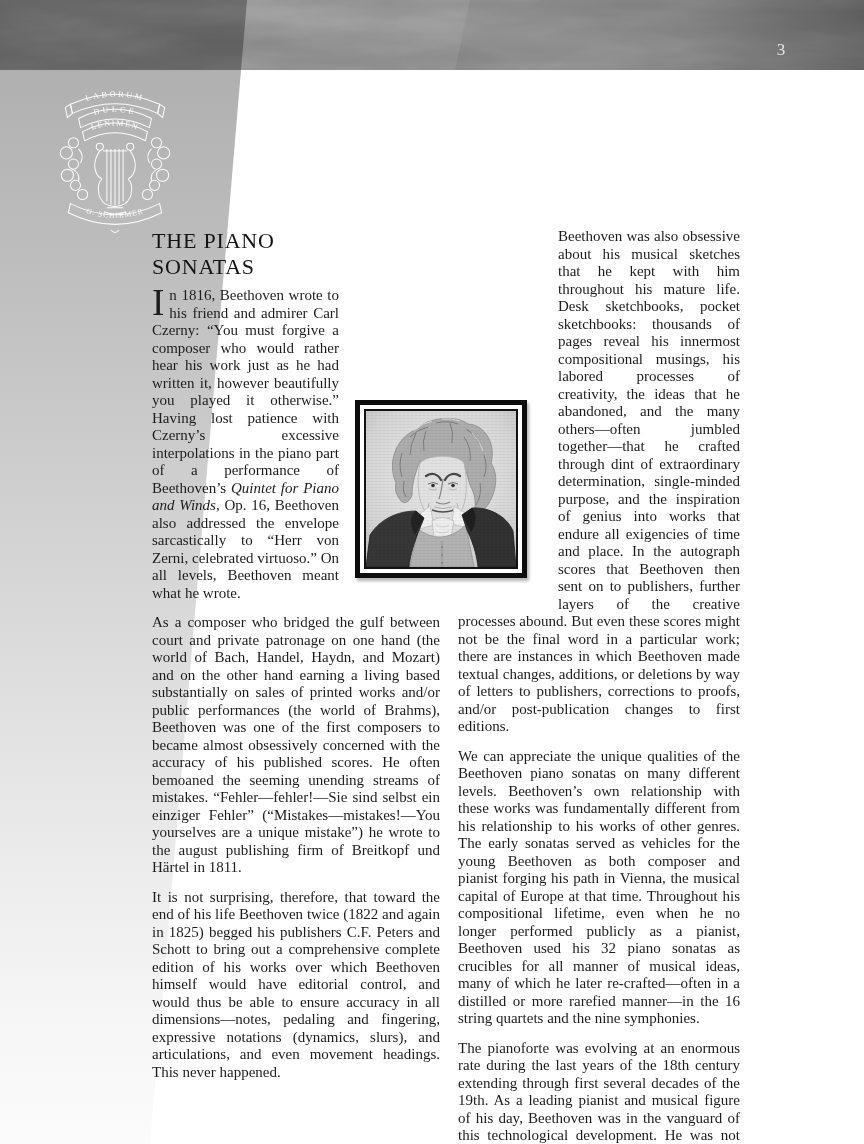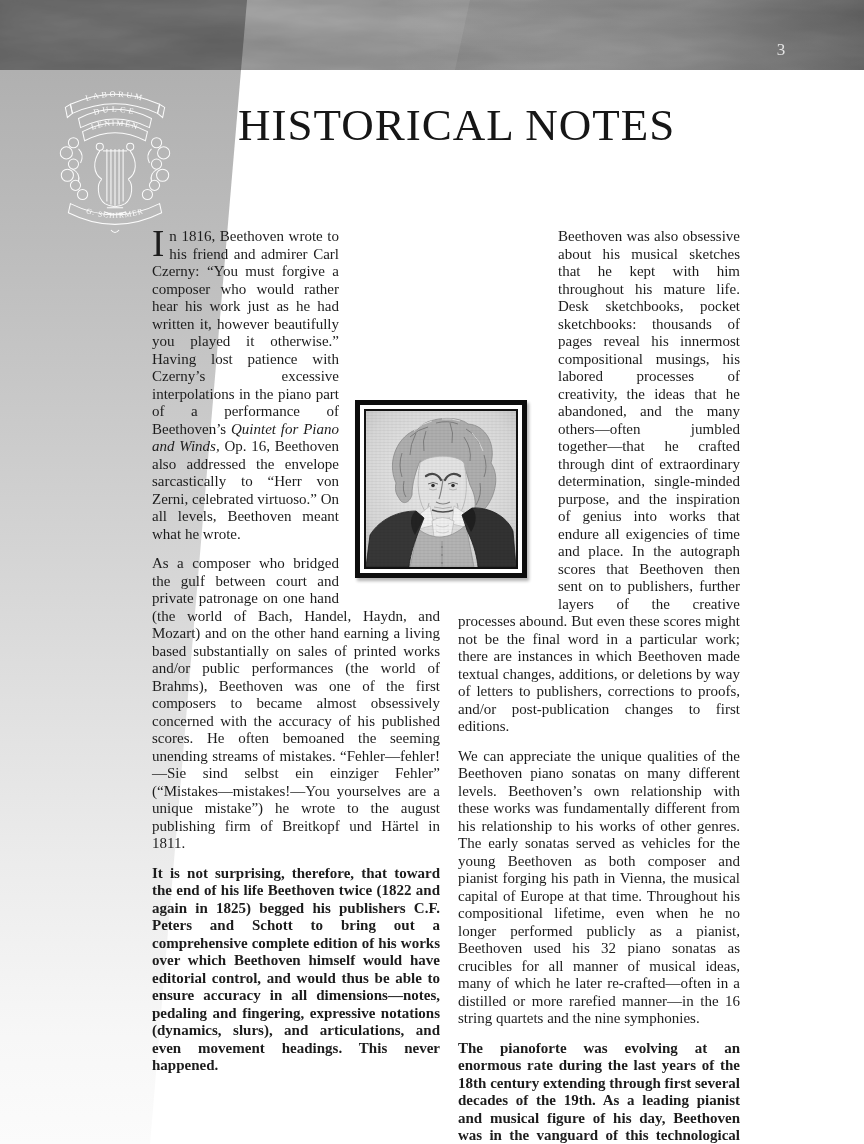--- a/index.html
+++ b/index.html
@@ -20,21 +20,21 @@
          letter-spacing:1px;color:#161616;white-space:nowrap;}
   .subtitle{position:absolute;left:251px;top:176px;font-size:27px;font-weight:bold;
             font-variant:small-caps;letter-spacing:.5px;color:#1a1a1a;white-space:nowrap;}
   
   .columns{position:absolute;left:152px;top:228px;width:588px;display:flex;}
   .col-left{width:288px;}
   .col-right{width:282px;margin-left:18px;}
   .section-heading{font-size:22px;letter-spacing:.8px;margin:0 0 7px 0;color:#141414;
                    font-weight:500;}
   .body-p{margin:0 0 12px 0;font-size:15px;line-height:17.5px;text-align:justify;}
-  .body-p:last-child{margin-bottom:0;font-weight:bold;}
+  .body-p:last-child{margin-bottom:0;}
   .dropcap{float:left;font-size:37px;line-height:30px;padding:1px 5px 0 0;color:#1c1c1c;}
   .wrap-spacer-r{float:right;width:93px;height:190px;margin:172px 0 6px 8px;}
   .wrap-spacer-l{float:left;width:92px;height:190px;margin:172px 8px 6px 0;}
   
   .portrait{position:absolute;left:355px;top:400px;width:172px;height:178px;
             box-sizing:border-box;border:5px solid #0d0d0d;background:#fff;padding:4px;
             box-shadow:2px 3px 3px rgba(0,0,0,.3);}
   .portrait-inner{width:100%;height:100%;box-sizing:border-box;border:2px solid #121212;}
   .portrait-inner svg{display:block;width:100%;height:100%;}
 </style>
@@ -103,25 +103,25 @@
       <path d="M54,146 Q58,151 62,146"></path>
     </g>
     <g fill="#ffffff" font-size="8">
       <text letter-spacing="2.5"><textPath href="#lgA" startOffset="50%" text-anchor="middle">LABORUM</textPath></text>
       <text letter-spacing="3"><textPath href="#lgB" startOffset="50%" text-anchor="middle">DULCE</textPath></text>
       <text letter-spacing="1.5"><textPath href="#lgC" startOffset="50%" text-anchor="middle">LENIMEN</textPath></text>
       <text letter-spacing="1" font-size="7.5"><textPath href="#lgD" startOffset="50%" text-anchor="middle">G. SCHIRMER</textPath></text>
     </g>
   </svg>
 
-  <div class="title">HISTORICAL NOTES</div>
 
   <div class="columns">
     <div class="col-left">
       <div class="wrap-spacer-r"></div>
+      <h2 class="section-heading">THE PIANO SONATAS</h2>
       <p class="body-p"><span class="dropcap">I</span><span>n 1816, Beethoven wrote to his friend and admirer Carl Czerny: “You must forgive a composer who would rather hear his work just as he had written it, however beautifully you played it otherwise.” Having lost patience with Czerny’s excessive interpolations in the piano part of a performance of Beethoven’s </span><i>Quintet for Piano and Winds,</i><span> Op. 16, Beethoven also addressed the envelope sarcastically to “Herr von Zerni, celebrated virtuoso.” On all levels, Beethoven meant what he wrote.</span></p>
       <p class="body-p">As a composer who bridged the gulf between court and private patronage on one hand (the world of Bach, Handel, Haydn, and Mozart) and on the other hand earning a living based substantially on sales of printed works and/or public performances (the world of Brahms), Beethoven was one of the first composers to became almost obsessively concerned with the accuracy of his published scores. He often bemoaned the seeming unending streams of mistakes. “Fehler—fehler!—Sie sind selbst ein einziger Fehler” (“Mistakes—mistakes!—You yourselves are a unique mistake”) he wrote to the august publishing firm of Breitkopf und Härtel in 1811.</p>
       <p class="body-p">It is not surprising, therefore, that toward the end of his life Beethoven twice (1822 and again in 1825) begged his publishers C.F. Peters and Schott to bring out a comprehensive complete edition of his works over which Beethoven himself would have editorial control, and would thus be able to ensure accuracy in all dimensions—notes, pedaling and fingering, expressive notations (dynamics, slurs), and articulations, and even movement headings. This never happened.</p>
     </div>
     <div class="col-right">
       <div class="wrap-spacer-l"></div>
       <p class="body-p">Beethoven was also obsessive about his musical sketches that he kept with him throughout his mature life. Desk sketchbooks, pocket sketchbooks: thousands of pages reveal his innermost compositional musings, his labored processes of creativity, the ideas that he abandoned, and the many others—often jumbled together—that he crafted through dint of extraordinary determination, single-minded purpose, and the inspiration of genius into works that endure all exigencies of time and place. In the autograph scores that Beethoven then sent on to publishers, further layers of the creative processes abound. But even these scores might not be the final word in a particular work; there are instances in which Beethoven made textual changes, additions, or deletions by way of letters to publishers, corrections to proofs, and/or post-publication changes to first editions.</p>
       <p class="body-p">We can appreciate the unique qualities of the Beethoven piano sonatas on many different levels. Beethoven’s own relationship with these works was fundamentally different from his relationship to his works of other genres. The early sonatas served as vehicles for the young Beethoven as both composer and pianist forging his path in Vienna, the musical capital of Europe at that time. Throughout his compositional lifetime, even when he no longer performed publicly as a pianist, Beethoven used his 32 piano sonatas as crucibles for all manner of musical ideas, many of which he later re-crafted—often in a distilled or more rarefied manner—in the 16 string quartets and the nine symphonies.</p>
       <p class="body-p">The pianoforte was evolving at an enormous rate during the last years of the 18th century extending through first several decades of the 19th. As a leading pianist and musical figure of his day, Beethoven was in the vanguard of this technological development. He was not content to confine his often explosive playing to the smaller sonorous capabilities of the instruments he had on hand; similarly, his compositions</p>
     </div>

